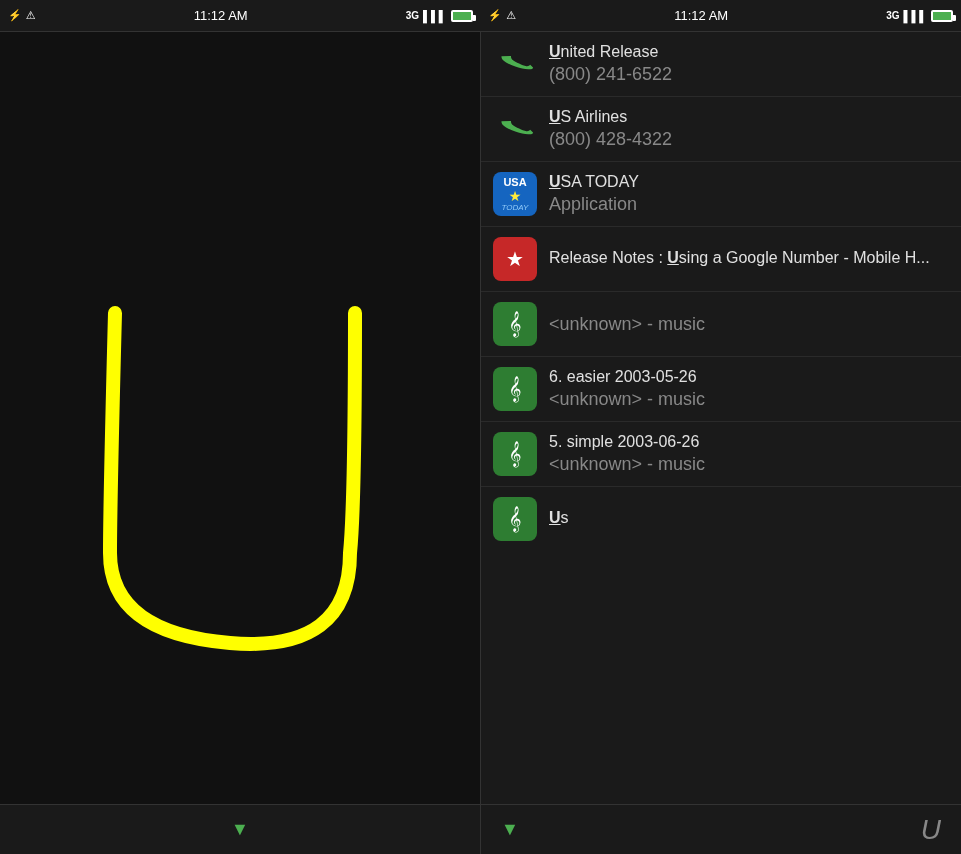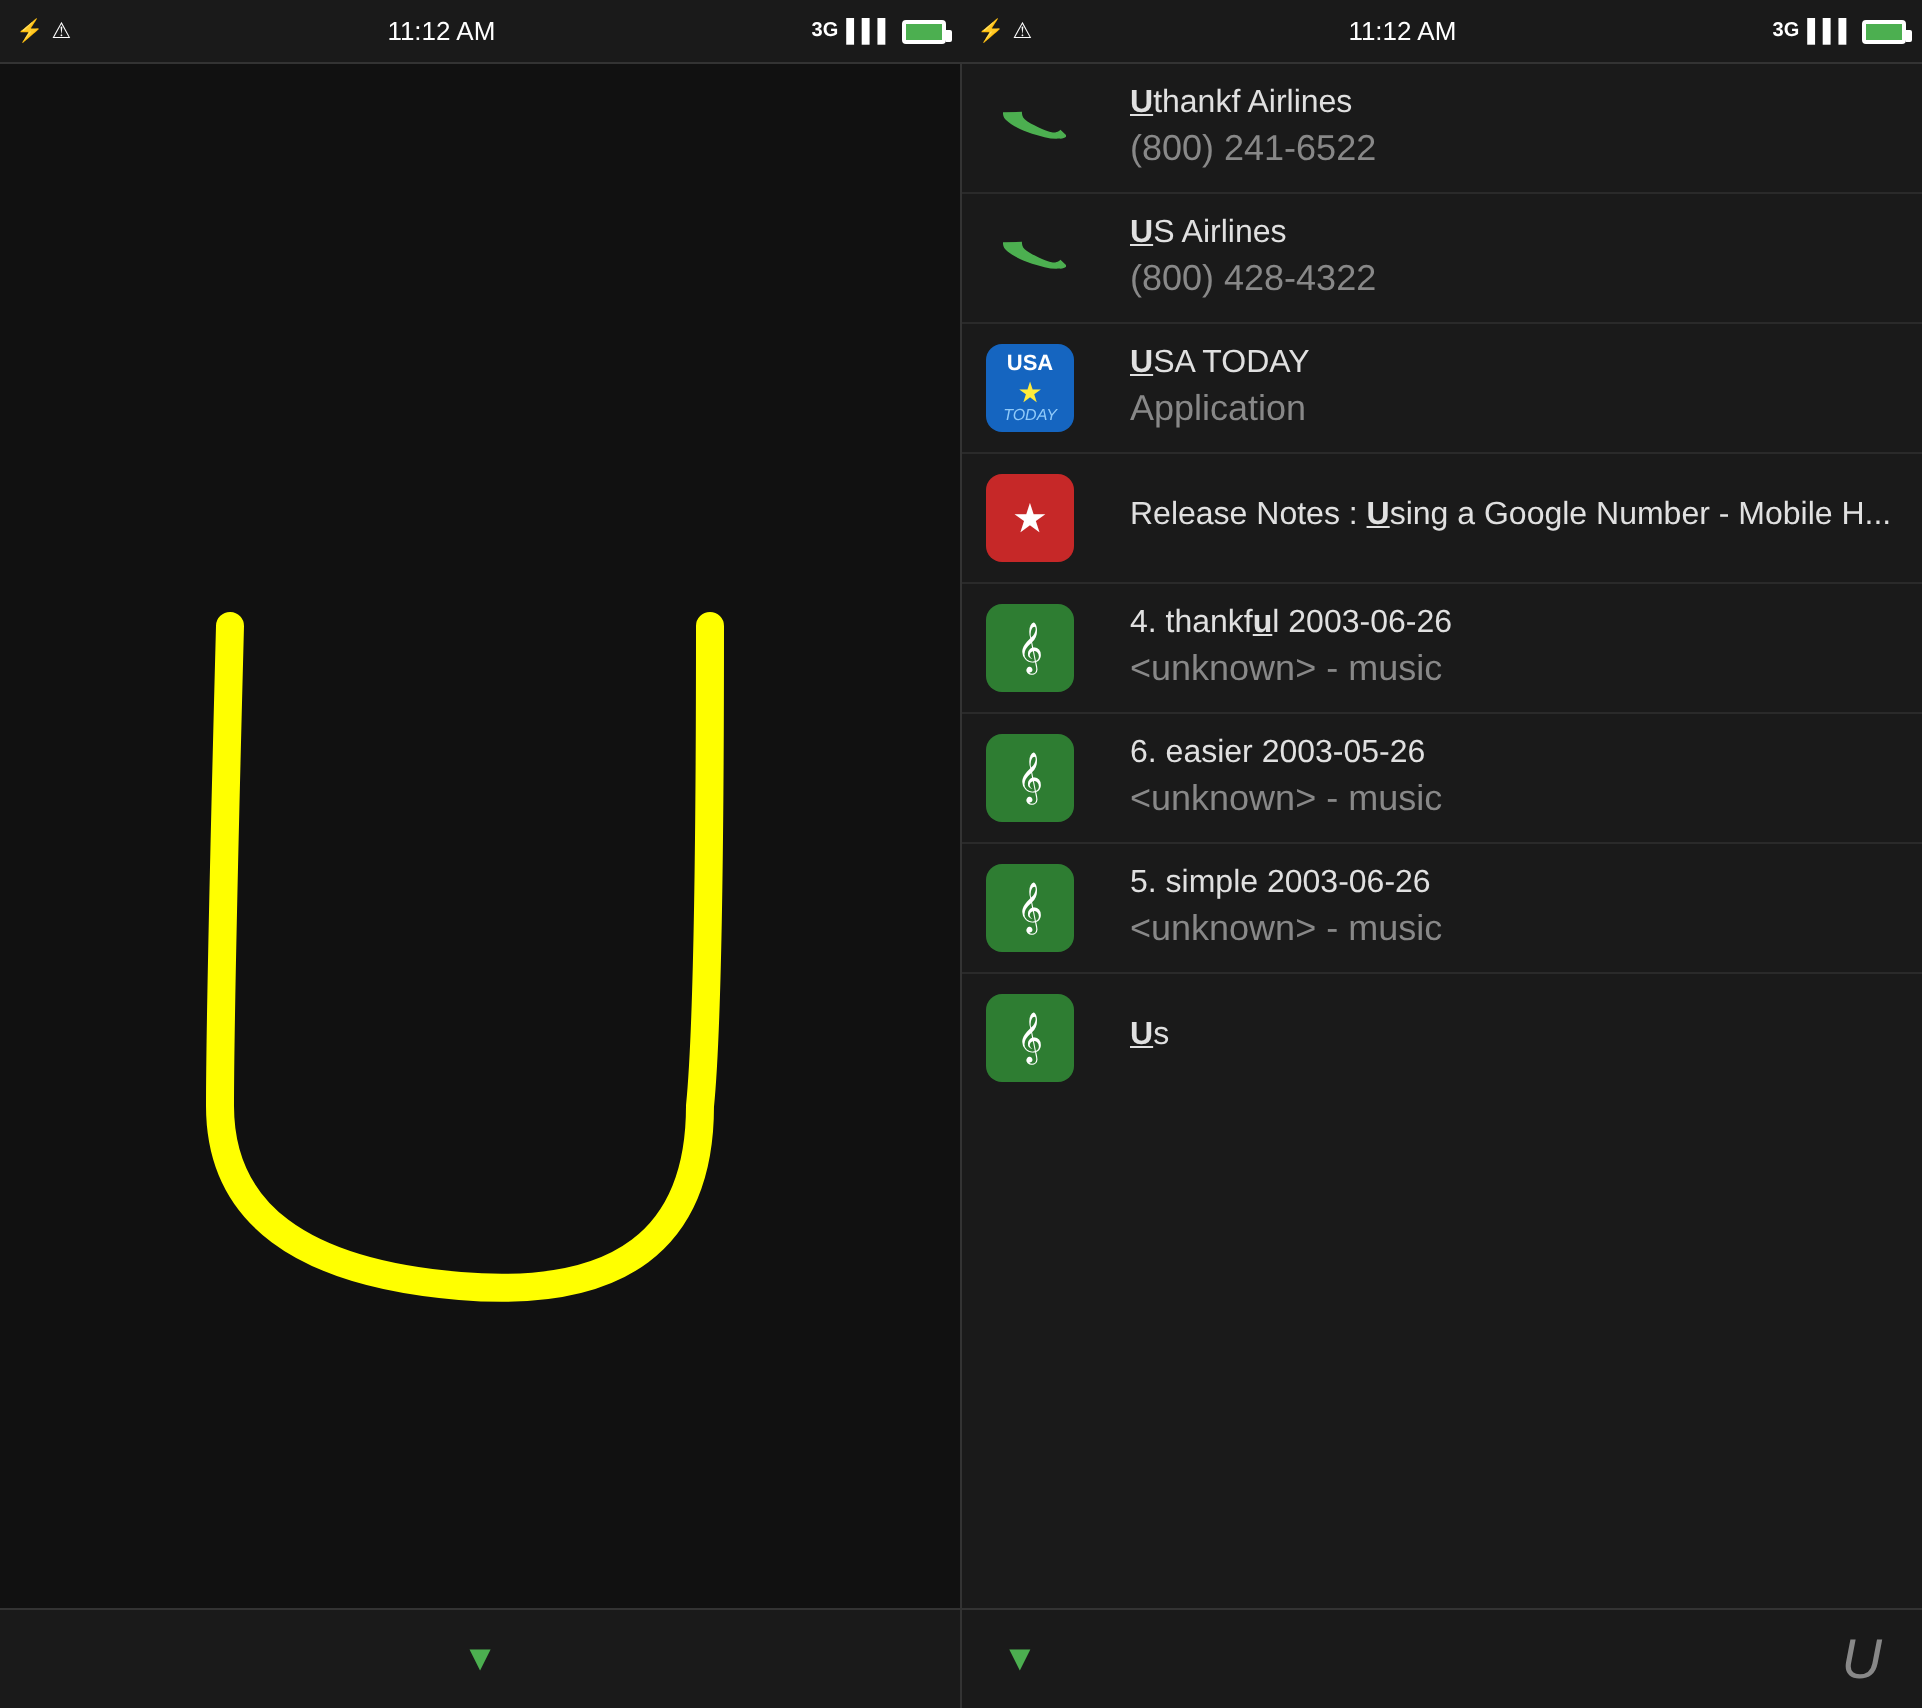--- a/index.html
+++ b/index.html
@@ -130,21 +130,21 @@
       display: flex;
       align-items: center;
       padding: 10px 12px;
       border-bottom: 1px solid #2a2a2a;
       cursor: pointer;
       min-height: 62px;
     }
     .result-icon {
       width: 44px;
       height: 44px;
-      margin-right: 28px;
+      margin-right: 12px;
       flex-shrink: 0;
       display: flex;
       align-items: center;
       justify-content: center;
       border-radius: 8px;
     }
     .phone-icon {
       background: transparent;
     }
     .phone-svg {
@@ -313,21 +313,21 @@
     <div class="results-list">
 
       <div class="result-item">
         <div class="result-icon phone-icon">
           <svg class="phone-svg" viewBox="0 0 36 36" xmlns="http://www.w3.org/2000/svg">
             <path d="M8 6 C8 6 7 8 8 10 C10 14 14 18 18 21 C22 24 26 27 30 28 C32 29 34 28 34 28 L32 24 C32 24 30 25 28 24 C26 23 24 21 22 19 C20 17 18 15 17 13 C16 11 17 9 17 9 Z" fill="#4caf50" transform="rotate(-20, 18, 18)"></path>
           </svg>
         </div>
         <div class="result-text">
           <div class="result-title">
-            <span class="highlight">U</span><span>thankf Airlines</span>
+            <span class="highlight">U</span><span>nited Release</span>
           </div>
           <div class="result-subtitle">(800) 241-6522</div>
         </div>
       </div>
 
       <div class="result-item">
         <div class="result-icon phone-icon">
           <svg class="phone-svg" viewBox="0 0 36 36" xmlns="http://www.w3.org/2000/svg">
             <path d="M8 6 C8 6 7 8 8 10 C10 14 14 18 18 21 C22 24 26 27 30 28 C32 29 34 28 34 28 L32 24 C32 24 30 25 28 24 C26 23 24 21 22 19 C20 17 18 15 17 13 C16 11 17 9 17 9 Z" fill="#4caf50" transform="rotate(-20, 18, 18)"></path>
           </svg>
@@ -365,23 +365,20 @@
             <span>Release Notes : </span><span class="highlight">U</span><span>sing a Google Number - Mobile H...</span>
           </div>
         </div>
       </div>
 
       <div class="result-item">
         <div class="result-icon music-icon">
           <span class="music-note">𝄞</span>
         </div>
         <div class="result-text">
-          <div class="result-title">
-            <span>4. thankf</span><span class="highlight">u</span><span>l 2003-06-26</span>
-          </div>
           <div class="result-subtitle">&lt;unknown&gt; - music</div>
         </div>
       </div>
 
       <div class="result-item">
         <div class="result-icon music-icon">
           <span class="music-note">𝄞</span>
         </div>
         <div class="result-text">
           <div class="result-title">

